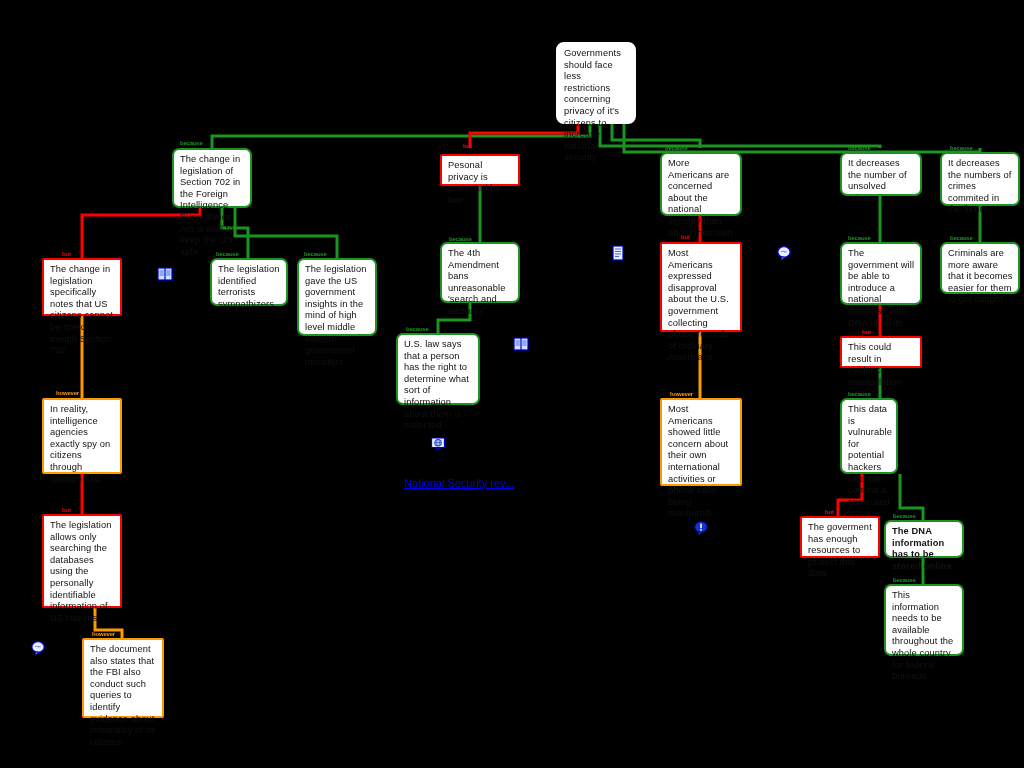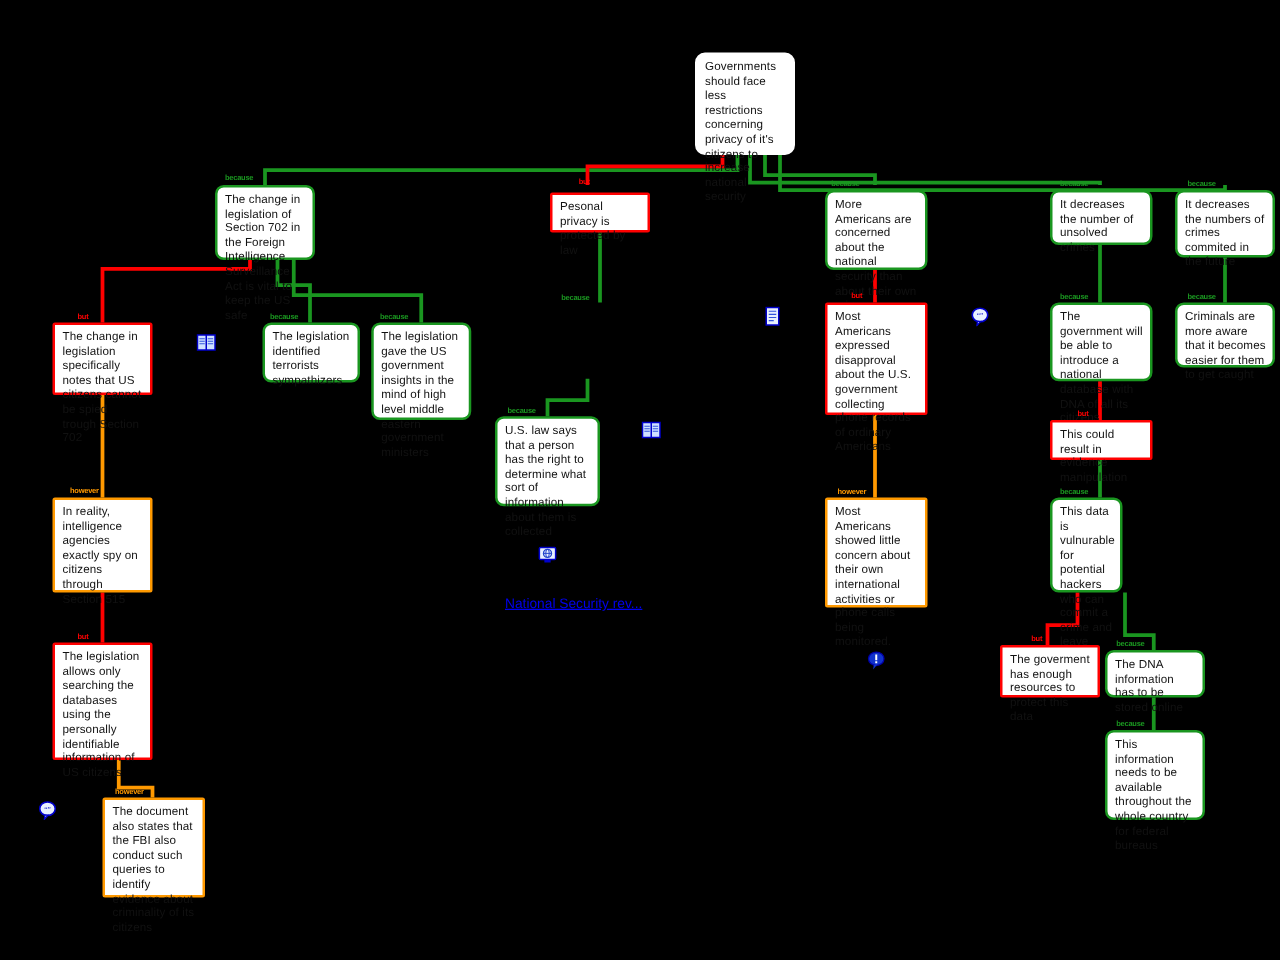--- a/index.html
+++ b/index.html
@@ -76,40 +76,41 @@
   <div class="node con" style="left:42px;top:514px;width:80px;height:94px;">The legislation allows only searching the databases using the personally identifiable information of US citizens</div>
 
   <div class="node note" style="left:82px;top:638px;width:82px;height:80px;">The document also states that the FBI also conduct such queries to identify evidence about criminality of its citizens</div>
 
   <div class="node pro" style="left:210px;top:258px;width:78px;height:48px;">The legislation identified terrorists sympathizers</div>
 
   <div class="node pro" style="left:297px;top:258px;width:80px;height:78px;">The legislation gave the US government insights in the mind of high level middle eastern government ministers</div>
 
   <div class="node con" style="left:440px;top:154px;width:80px;height:32px;">Pesonal privacy is protected by law</div>
 
+  <div class="node pro" style="left:440px;top:242px;width:80px;height:61px;">The 4th Amendment bans unreasonable 'search and seizures'</div>
 
   <div class="node pro" style="left:396px;top:333px;width:84px;height:72px;">U.S. law says that a person has the right to determine what sort of information about them is collected</div>
 
   <div class="node pro" style="left:660px;top:152px;width:82px;height:64px;">More Americans are concerned about the national security than about their own privacy</div>
 
   <div class="node con" style="left:660px;top:242px;width:82px;height:90px;">Most Americans expressed disapproval about the U.S. government collecting phone records of ordinary Americans</div>
 
   <div class="node note" style="left:660px;top:398px;width:82px;height:88px;">Most Americans showed little concern about their own international activities or phone calls being monitored.</div>
 
   <div class="node pro" style="left:840px;top:242px;width:82px;height:63px;">The government will be able to introduce a national database with DNA of all its citizens</div>
 
   <div class="node pro" style="left:840px;top:152px;width:82px;height:44px;">It decreases the number of unsolved crimes</div>
 
   <div class="node con" style="left:840px;top:336px;width:82px;height:32px;">This could result in evidence manipulation</div>
 
   <div class="node pro" style="left:840px;top:398px;width:58px;height:76px;">This data is vulnurable for potential hackers who can commit a crime and leave some else's DNA</div>
 
   <div class="node con" style="left:800px;top:516px;width:80px;height:42px;">The goverment has enough resources to protect this data</div>
 
-  <div class="node pro" style="left:884px;top:520px;width:80px;height:38px;">The DNA information has to be stored online</div>
+  <div class="node pro" style="left:884px;top:520px;width:80px;height:38px;font-weight:bold;">The DNA information has to be stored online</div>
 
   <div class="node pro" style="left:884px;top:584px;width:80px;height:72px;">This information needs to be available throughout the whole country for federal bureaus</div>
 
   <div class="node pro" style="left:940px;top:152px;width:80px;height:54px;">It decreases the numbers of crimes commited in the future</div>
 
   <div class="node pro" style="left:940px;top:242px;width:80px;height:52px;">Criminals are more aware that it becomes easier for them to get caught</div>
 
   <div class="conn-label pro" style="left:180px;top:140px;">because</div>
   <div class="conn-label con" style="left:62px;top:251px;">but</div>
   <div class="conn-label note" style="left:56px;top:390px;">however</div>

